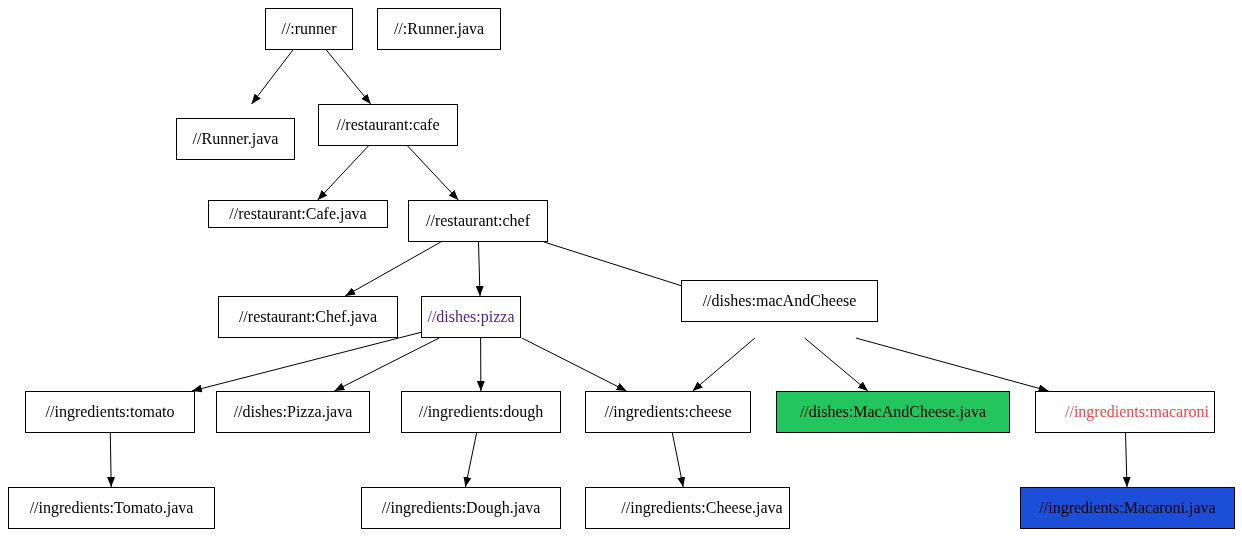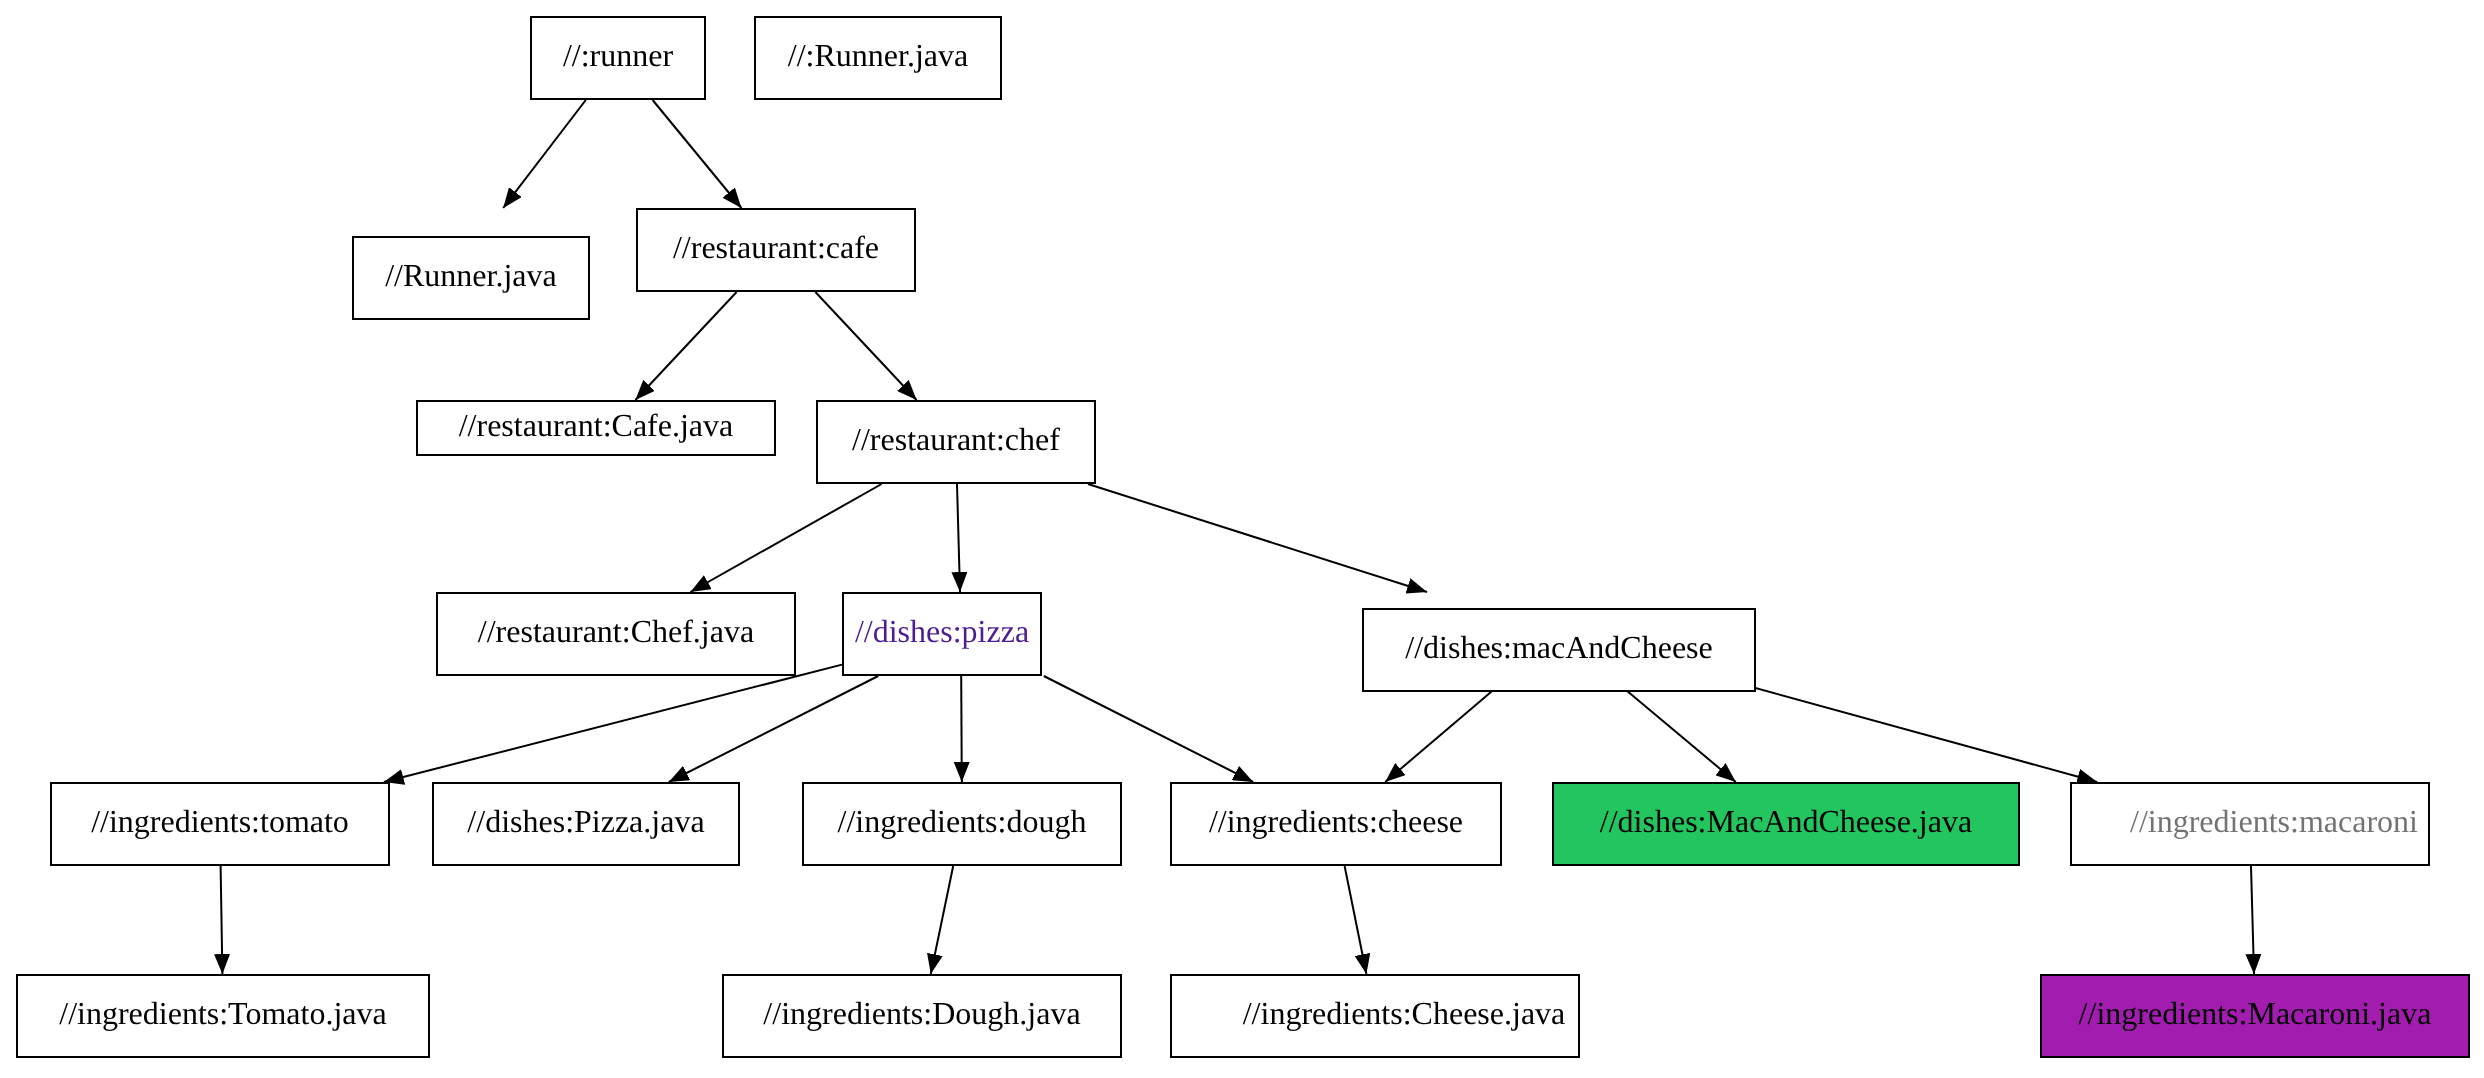--- a/index.html
+++ b/index.html
@@ -71,24 +71,24 @@
     </svg>
 
 <div class="node" style="left: 265px; top: 8px; width: 88px; height: 42px; background: rgb(255, 255, 255); border-color: rgb(0, 0, 0); color: rgb(0, 0, 0);">//:runner</div>
     <div class="node" style="left: 377px; top: 8px; width: 124px; height: 42px; background: rgb(255, 255, 255); border-color: rgb(0, 0, 0); color: rgb(0, 0, 0);">//:Runner.java</div>
     <div class="node" style="left: 176px; top: 118px; width: 119px; height: 42px; background: rgb(255, 255, 255); border-color: rgb(0, 0, 0); color: rgb(0, 0, 0);">//Runner.java</div>
     <div class="node" style="left: 318px; top: 104px; width: 140px; height: 42px; background: rgb(255, 255, 255); border-color: rgb(0, 0, 0); color: rgb(0, 0, 0);">//restaurant:cafe</div>
     <div class="node" style="left: 208px; top: 200px; width: 180px; height: 28px; background: rgb(255, 255, 255); border-color: rgb(0, 0, 0); color: rgb(0, 0, 0);">//restaurant:Cafe.java</div>
     <div class="node" style="left: 408px; top: 200px; width: 140px; height: 42px; background: rgb(255, 255, 255); border-color: rgb(0, 0, 0); color: rgb(0, 0, 0);">//restaurant:chef</div>
     <div class="node" style="left: 218px; top: 296px; width: 180px; height: 42px; background: rgb(255, 255, 255); border-color: rgb(0, 0, 0); color: rgb(0, 0, 0);">//restaurant:Chef.java</div>
     <div class="node" style="left: 421px; top: 296px; width: 100px; height: 42px; background: rgb(255, 255, 255); border-color: rgb(0, 0, 0); color: #4c1d95;">//dishes:pizza</div>
-    <div class="node" style="left: 681px; top: 304px; width: 197px; height: 42px; background: rgb(255, 255, 255); border-color: rgb(0, 0, 0); color: rgb(0, 0, 0);">//dishes:macAndCheese</div>
+    <div class="node" style="left: 681px; top: 280px; width: 197px; height: 42px; background: rgb(255, 255, 255); border-color: rgb(0, 0, 0); color: rgb(0, 0, 0);">//dishes:macAndCheese</div>
     <div class="node" style="left: 25px; top: 391px; width: 170px; height: 42px; background: rgb(255, 255, 255); border-color: rgb(0, 0, 0); color: rgb(0, 0, 0);">//ingredients:tomato</div>
     <div class="node" style="left: 216px; top: 391px; width: 154px; height: 42px; background: rgb(255, 255, 255); border-color: rgb(0, 0, 0); color: rgb(0, 0, 0);">//dishes:Pizza.java</div>
     <div class="node" style="left: 401px; top: 391px; width: 160px; height: 42px; background: rgb(255, 255, 255); border-color: rgb(0, 0, 0); color: rgb(0, 0, 0);">//ingredients:dough</div>
     <div class="node" style="left: 585px; top: 391px; width: 166px; height: 42px; background: rgb(255, 255, 255); border-color: rgb(0, 0, 0); color: rgb(0, 0, 0);">//ingredients:cheese</div>
     <div class="node" style="left: 776px; top: 391px; width: 234px; height: 42px; background: #22c55e; border-color: rgb(0, 0, 0); color: rgb(0, 0, 0);">//dishes:MacAndCheese.java</div>
-    <div class="node" style="left: 1035px; top: 391px; width: 180px; height: 42px; background: rgb(255, 255, 255); border-color: rgb(0, 0, 0); color: #737373; padding-left: 24px;">//ingredients:macaroni</div>
+    <div class="node" style="left: 1035px; top: 391px; width: 180px; height: 42px; background: rgb(255, 255, 255); border-color: rgb(0, 0, 0); color: #ef4444; padding-left: 24px;">//ingredients:macaroni</div>
     <div class="node" style="left: 8px; top: 487px; width: 207px; height: 42px; background: rgb(255, 255, 255); border-color: rgb(0, 0, 0); color: rgb(0, 0, 0);">//ingredients:Tomato.java</div>
     <div class="node" style="left: 361px; top: 487px; width: 200px; height: 42px; background: rgb(255, 255, 255); border-color: rgb(0, 0, 0); color: rgb(0, 0, 0); text-align: right;">//ingredients:Dough.java</div>
     <div class="node" style="left: 585px; top: 487px; width: 205px; height: 42px; background: rgb(255, 255, 255); border-color: rgb(0, 0, 0); color: rgb(0, 0, 0); padding-left: 29px;">//ingredients:Cheese.java</div>
-    <div class="node" style="left: 1020px; top: 487px; width: 215px; height: 42px; background: #a21caf; border-color: rgb(0, 0, 0); color: rgb(0, 0, 0); text-align: center;">//ingredients:Macaroni.java</div>
+    <div class="node" style="left: 1020px; top: 487px; width: 215px; height: 42px; background: #1d4ed8; border-color: rgb(0, 0, 0); color: rgb(0, 0, 0); text-align: center;">//ingredients:Macaroni.java</div>
   </div>
 
 </body></html>

